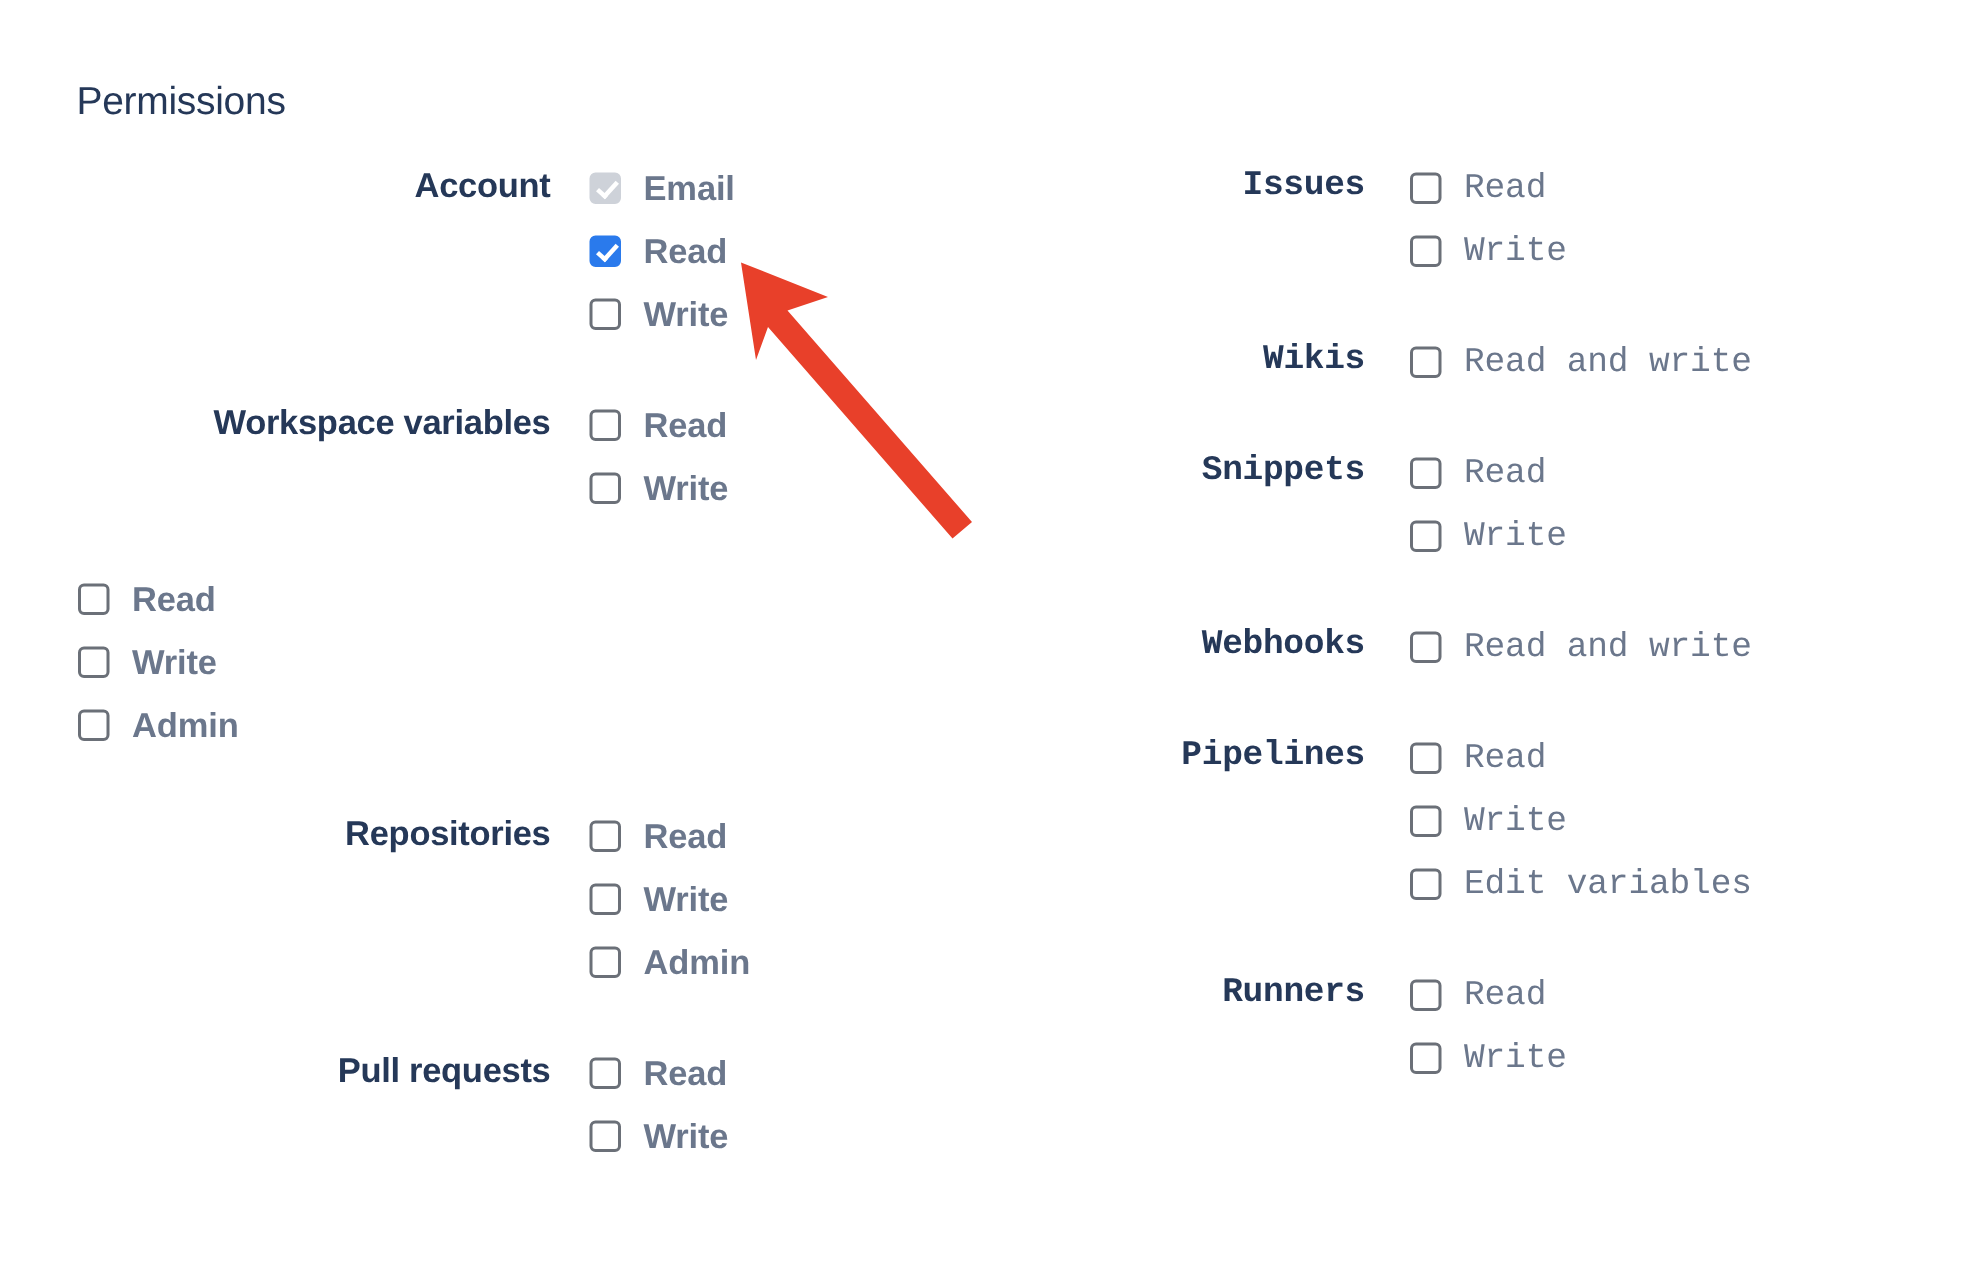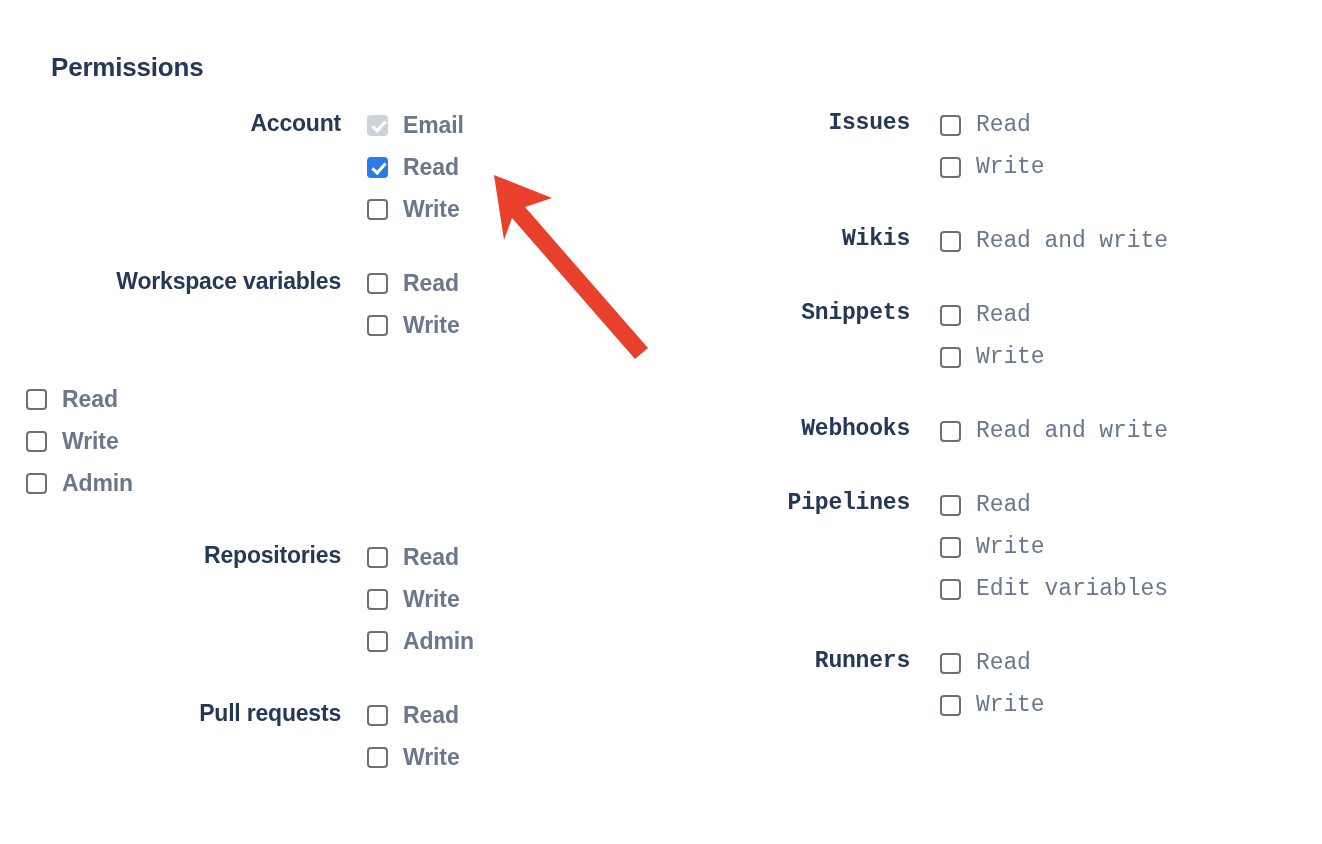--- a/index.html
+++ b/index.html
@@ -21,32 +21,32 @@
     position: relative;
     width: 1322px;
     height: 844px;
   }
 
   .page-title {
     position: absolute;
     left: 51px;
     top: 50px;
     font-size: 26px;
-    font-weight: bold;
+    font-weight: normal;
     color: #253858;
     letter-spacing: -0.2px;
     line-height: 34px;
   }
 
   
   .col {
     position: absolute;
     top: 104px;
   }
-  .col-left  { left: 0px;   width: 660px; }
+  .col-left  { left: 0px;   width: 660px; padding-left: 26px; }
   .col-right { left: 600px; width: 700px; font-family: Liberation Mono, monospace; }
 
   
   .perm-group {
     display: flex;
     align-items: flex-start;
     margin-bottom: 32px;
   }
   .perm-group:last-child { margin-bottom: 0; }
 

